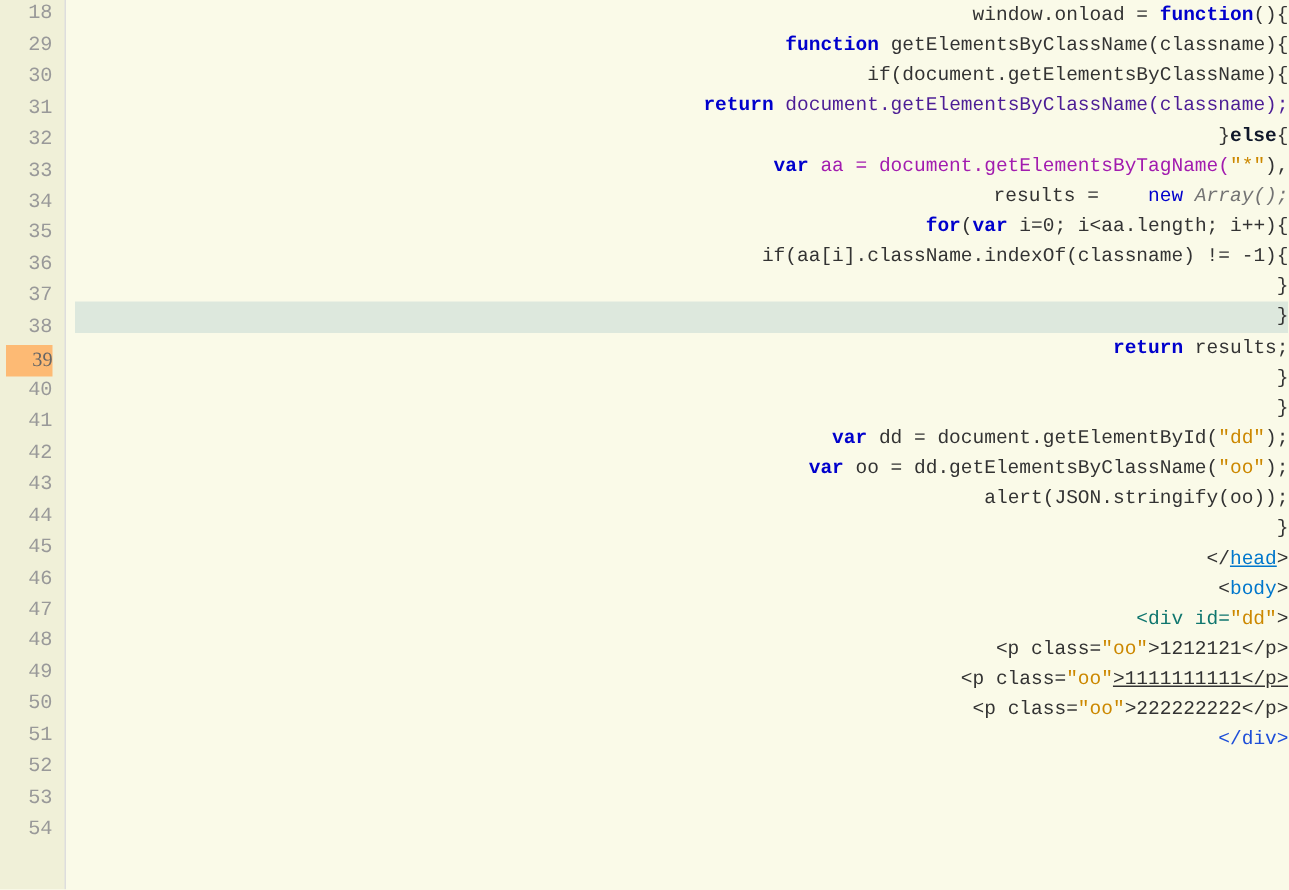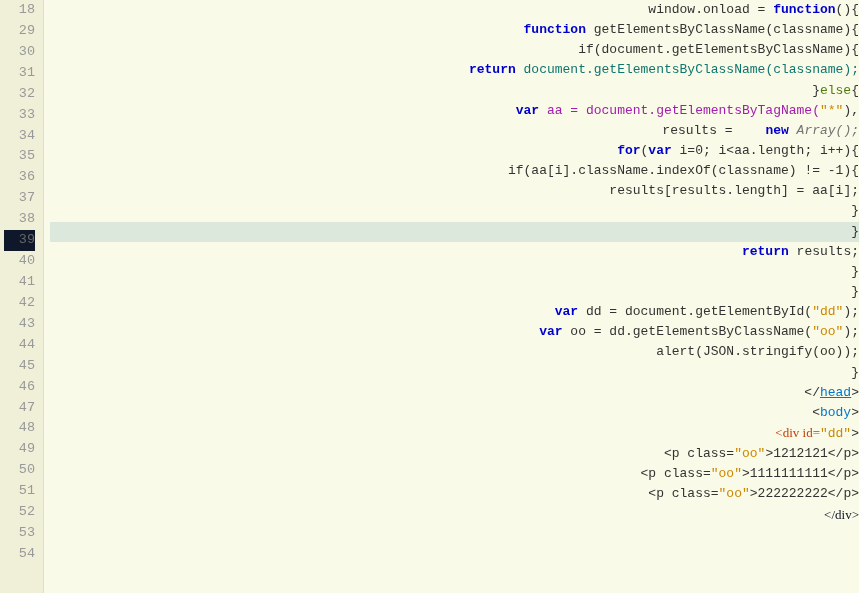--- a/index.html
+++ b/index.html
@@ -27,22 +27,23 @@
       user-select: none;
       border-right: 1px solid #ddd;
     }
     .line-number {
       display: block;
       line-height: 1.55;
       font-size: 13.5px;
       color: #999;
     }
     .line-number.highlighted {
-      background-color: #0f172a;
+      background-color: #fdba74;
       color: #666;
+      font-family: Liberation Serif, serif;
     }
     .code-area {
       flex: 1;
       padding: 0 0 0 6px;
       overflow: hidden;
     }
     .code-line {
       display: block;
       white-space: pre;
       line-height: 1.55;
@@ -84,37 +85,36 @@
       <span class="line-number">50</span>
       <span class="line-number">51</span>
       <span class="line-number">52</span>
       <span class="line-number">53</span>
       <span class="line-number">54</span>
     </div>
   <div class="code-area">
   <span class="code-line"><span style="color: rgb(51, 51, 51);">        window.onload = </span><span style="color: rgb(0, 0, 204); font-weight: bold;">function</span><span style="color: rgb(51, 51, 51);">(){</span></span>
       <span class="code-line"><span style="color: rgb(51, 51, 51);">            </span><span style="color: rgb(0, 0, 204); font-weight: bold;">function</span><span style="color: rgb(51, 51, 51);"> getElementsByClassName(classname){</span></span>
       <span class="code-line"><span style="color: rgb(51, 51, 51);">                if(document.getElementsByClassName){</span></span>
-      <span class="code-line"><span style="color: rgb(51, 51, 51);">                    </span><span style="color: rgb(0, 0, 204); font-weight: bold;">return</span><span style="color: #0f766e;"> document.getElementsByClassName(classname);</span></span>
-      <span class="code-line"><span style="color: rgb(51, 51, 51);">                }</span><span style="color: #4d7c0f; font-weight: normal;">else</span><span style="color: rgb(51, 51, 51);">{</span></span>
+      <span class="code-line"><span style="color: rgb(51, 51, 51);">                    </span><span style="color: rgb(0, 0, 204); font-weight: bold;">return</span><span style="color: #4c1d95;"> document.getElementsByClassName(classname);</span></span>
+      <span class="code-line"><span style="color: rgb(51, 51, 51);">                }</span><span style="color: #0f172a; font-weight: bold;">else</span><span style="color: rgb(51, 51, 51);">{</span></span>
       <span class="code-line"><span style="color: rgb(51, 51, 51);">                    </span><span style="color: rgb(0, 0, 204); font-weight: bold;">var</span><span style="color: #a21caf;"> aa = document.getElementsByTagName(</span><span style="color: rgb(204, 136, 0);">"*"</span><span style="color: rgb(51, 51, 51);">),</span></span>
-      <span class="code-line"><span style="color: rgb(51, 51, 51);">                    results = </span><span style="color: rgb(0, 0, 204); font-weight: bold; padding-left: 25px;">new</span><span style="color: #737373; font-style: italic;"> Array();</span></span>
+      <span class="code-line"><span style="color: rgb(51, 51, 51);">                    results = </span><span style="color: rgb(0, 0, 204); font-weight: normal; padding-left: 25px;">new</span><span style="color: #737373; font-style: italic;"> Array();</span></span>
       <span class="code-line"><span style="color: rgb(51, 51, 51);">                </span><span style="color: rgb(0, 0, 204); font-weight: bold;">for</span><span style="color: rgb(51, 51, 51);">(</span><span style="color: rgb(0, 0, 204); font-weight: bold;">var</span><span style="color: rgb(51, 51, 51);"> i=0; i&lt;aa.length; i++){</span></span>
       <span class="code-line"><span style="color: rgb(51, 51, 51);">                    if(aa[i].className.indexOf(classname) != -1){</span></span>
-      <span class="code-line"><span style="color: rgb(51, 51, 51);">                        results[results.length] = aa[i];</span></span>
       <span class="code-line"><span style="color: rgb(51, 51, 51);">                    }</span></span>
       <span class="code-line hl-line"><span style="color: rgb(51, 51, 51);">                }</span></span>
       <span class="code-line"><span style="color: rgb(51, 51, 51);">                </span><span style="color: rgb(0, 0, 204); font-weight: bold;">return</span><span style="color: rgb(51, 51, 51);"> results;</span></span>
       <span class="code-line"><span style="color: rgb(51, 51, 51);">            }</span></span>
       <span class="code-line"><span style="color: rgb(51, 51, 51);">        }</span></span>
       <span class="code-line"><span style="color: rgb(51, 51, 51);">        </span><span style="color: rgb(0, 0, 204); font-weight: bold;">var</span><span style="color: rgb(51, 51, 51);"> dd = document.getElementById(</span><span style="color: rgb(204, 136, 0);">"dd"</span><span style="color: rgb(51, 51, 51);">);</span></span>
       <span class="code-line"><span style="color: rgb(51, 51, 51);">        </span><span style="color: rgb(0, 0, 204); font-weight: bold;">var</span><span style="color: rgb(51, 51, 51);"> oo = dd.getElementsByClassName(</span><span style="color: rgb(204, 136, 0);">"oo"</span><span style="color: rgb(51, 51, 51);">);</span></span>
       <span class="code-line"><span style="color: rgb(51, 51, 51);">        alert(JSON.stringify(oo));</span></span>
       <span class="code-line"><span style="color: rgb(51, 51, 51);">    }</span></span>
       <span class="code-line"><span style="color: rgb(51, 51, 51);">&lt;/</span><span style="color: rgb(0, 119, 204); text-decoration: underline;">head</span><span style="color: rgb(51, 51, 51);">&gt;</span></span>
       <span class="code-line"><span style="color: rgb(51, 51, 51);">&lt;</span><span style="color: rgb(0, 119, 204);">body</span><span style="color: rgb(51, 51, 51);">&gt;</span></span>
-      <span class="code-line"><span style="color: #c2410c; font-family: Liberation Serif, serif;">    &lt;div id=</span><span style="color: rgb(204, 136, 0);">"dd"</span><span style="color: rgb(51, 51, 51);">&gt;</span></span>
+      <span class="code-line"><span style="color: #0f766e;">    &lt;div id=</span><span style="color: rgb(204, 136, 0);">"dd"</span><span style="color: rgb(51, 51, 51);">&gt;</span></span>
       <span class="code-line"><span style="color: rgb(51, 51, 51);">        &lt;p class=</span><span style="color: rgb(204, 136, 0);">"oo"</span><span style="color: rgb(51, 51, 51);">&gt;1212121&lt;/p&gt;</span></span>
-      <span class="code-line"><span style="color: rgb(51, 51, 51);">        &lt;p class=</span><span style="color: rgb(204, 136, 0);">"oo"</span><span style="color: rgb(51, 51, 51);">&gt;1111111111&lt;/p&gt;</span></span>
+      <span class="code-line"><span style="color: rgb(51, 51, 51);">        &lt;p class=</span><span style="color: rgb(204, 136, 0);">"oo"</span><span style="color: rgb(51, 51, 51); text-decoration: underline;">&gt;1111111111&lt;/p&gt;</span></span>
       <span class="code-line"><span style="color: rgb(51, 51, 51);">        &lt;p class=</span><span style="color: rgb(204, 136, 0);">"oo"</span><span style="color: rgb(51, 51, 51);">&gt;222222222&lt;/p&gt;</span></span>
-      <span class="code-line"><span style="color: #0f172a; font-family: Liberation Serif, serif;">    &lt;/div&gt;</span></span>
+      <span class="code-line"><span style="color: #1d4ed8;">    &lt;/div&gt;</span></span>
     </div>
 </div>
 
 </body></html>

